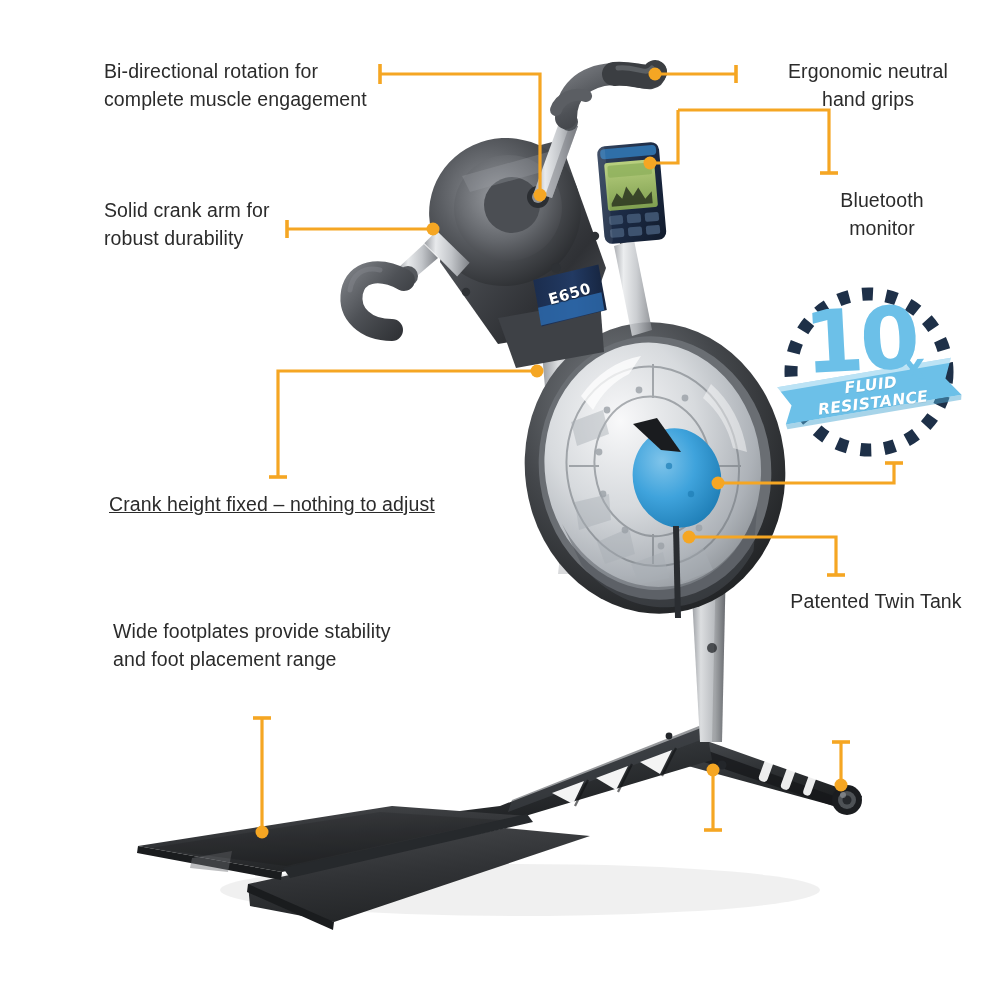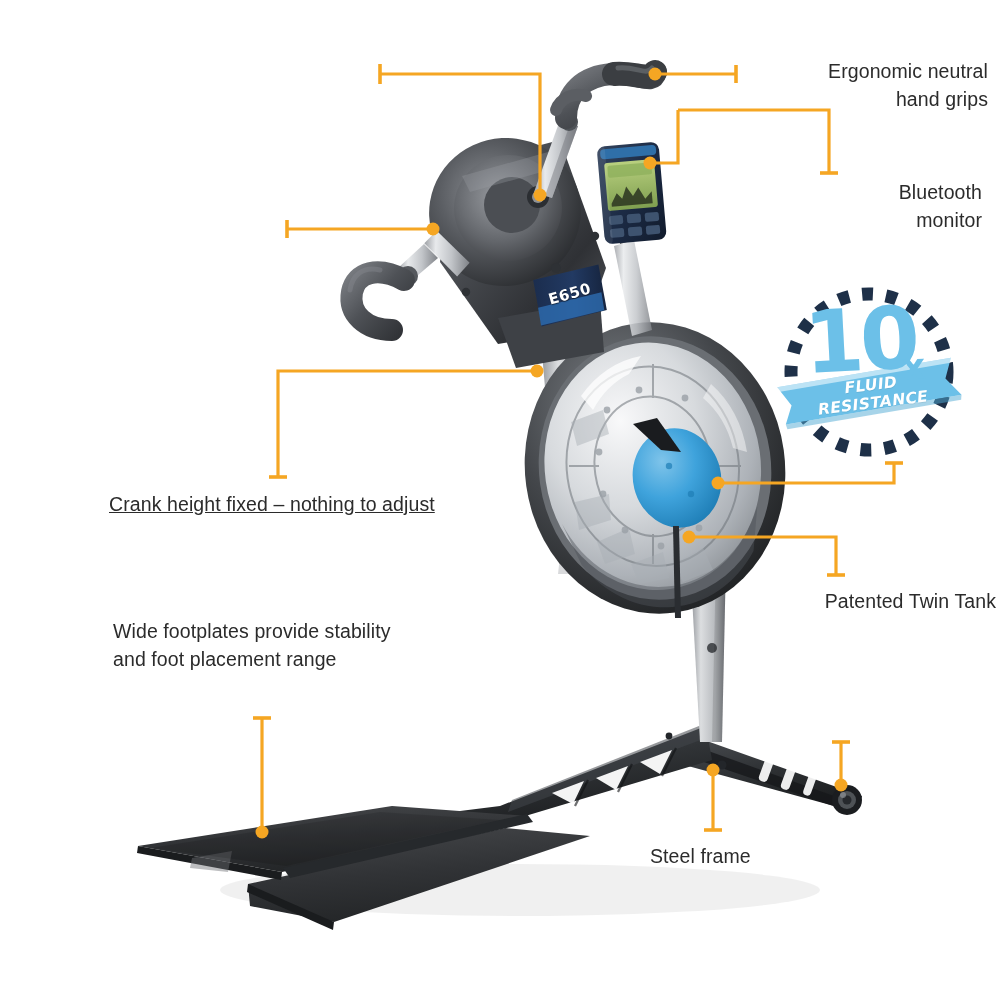--- a/index.html
+++ b/index.html
@@ -32,21 +32,21 @@
 
   .callout-label {
     position: absolute;
     color: #2b2b2b;
     font-size: 19.5px;
     line-height: 28px;
     letter-spacing: 0.1px;
     white-space: pre-line;
     font-weight: 400;
   }
-  .callout-label.right { text-align: right; }
+  .callout-label.right { text-align: center; }
   .callout-label.left  { text-align: left; }
 
   
   #badge {
     position: absolute;
     left: 776px; top: 284px;
     width: 186px; height: 180px;
   }
   #badge .badge-text-10 {
     position: absolute;
@@ -424,34 +424,37 @@
         </g>
       </svg>
       <div class="badge-text-10">10</div>
       <div class="badge-text-x">x</div>
       <div class="ribbon-text">FLUID RESISTANCE</div>
     </div>
   </div>
 
   <div id="label-layer" class="layer">
 
+    <div class="callout-label left" style="left:104px; top:57px; width:330px;">Bi-directional rotation for
+complete muscle engagement</div>
 
     <div class="callout-label right" style="left:748px; top:57px; width:240px;">Ergonomic neutral
 hand grips</div>
 
-    <div class="callout-label right" style="left:782px; top:178px; width:200px;">Bluetooth
+    <div class="callout-label right" style="left:782px; top:186px; width:200px;">Bluetooth
 monitor</div>
 
+    <div class="callout-label left" style="left:104px; top:196px; width:300px;">Solid crank arm for
+robust durability</div>
 
     <div class="callout-label left" style="left:109px; top:490px; width:400px;text-decoration:underline;">Crank height fixed – nothing to adjust</div>
 
     <div class="callout-label right" style="left:756px; top:587px; width:240px;">Patented Twin Tank</div>
 
     <div class="callout-label left" style="left:113px; top:617px; width:360px;">Wide footplates provide stability
 and foot placement range</div>
 
 
-    <div class="callout-label" style="left:650px; top:842px; width:220px;">Steel frame</div>
 
     <div class="e650-badge-text">E650</div>
   </div>
 
 </div>
 
 </body></html>

